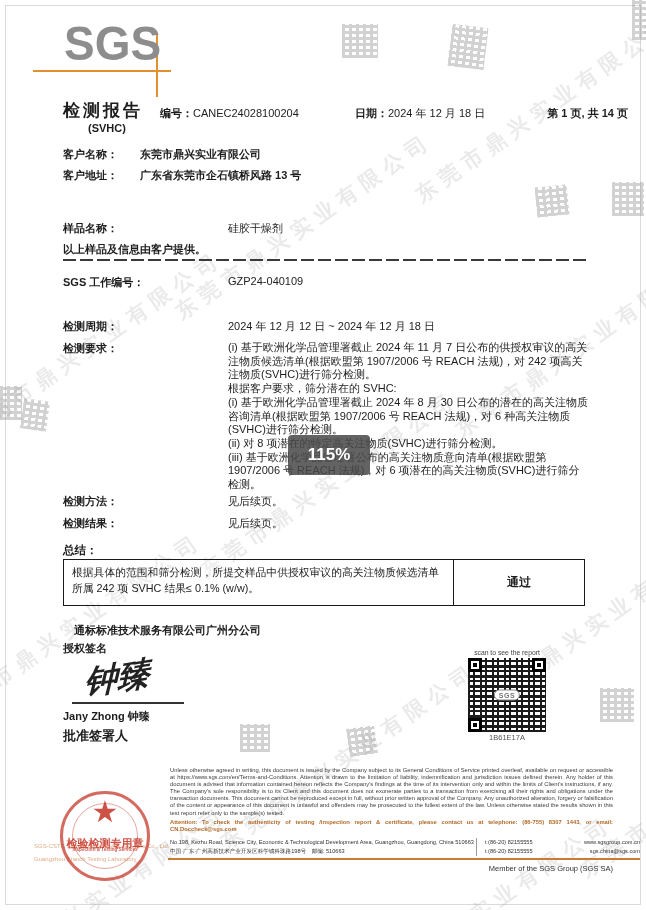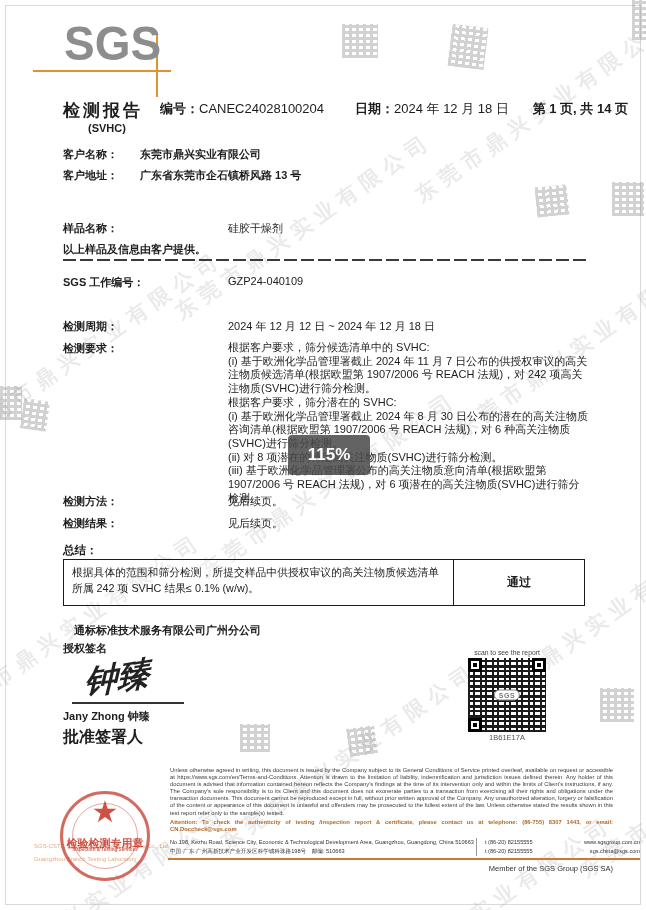--- a/index.html
+++ b/index.html
@@ -21,21 +21,21 @@
       repeating-linear-gradient(0deg,#9c9c9c 0 3px,transparent 3px 6px),
       repeating-linear-gradient(90deg,#9c9c9c 0 3px,transparent 3px 7px);}
 
   
   .sgs-logo{left:64px;top:20px;font-size:46px;font-weight:800;color:#8d8d8d;
             letter-spacing:0px;line-height:1;transform:scaleY(1.04);z-index:3;}
   .logo-hline{left:33px;top:70px;width:138px;height:2px;background:#e2912f;z-index:2;}
   .logo-vline{left:156px;top:33px;width:2px;height:64px;background:#e2912f;z-index:2;}
   .report-title{left:63px;top:99px;font-size:17px;font-weight:700;letter-spacing:3px;z-index:3;}
   .report-subtitle{left:63px;top:122px;font-size:11px;font-weight:700;z-index:3;padding-left:25px;}
-  .hmeta{top:100px;font-size:13px;z-index:3;}
+  .hmeta{top:106px;font-size:11px;z-index:3;}
   .hmeta b{font-weight:700;}
   .meta-no{left:160px;}
   .meta-date{left:355px;}
   .meta-page{right:18px;font-weight:600;}
 
   
   .row{position:absolute;left:63px;width:525px;font-size:11px;z-index:3;}
   .lbl{font-weight:600;}
   .v1{position:absolute;left:77px;top:0;font-weight:600;}
   .v2{position:absolute;left:165px;top:0;}
@@ -54,21 +54,21 @@
   .sum-right{flex:1;display:flex;align-items:center;justify-content:center;
              font-size:12px;font-weight:600;}
 
   .co-name{left:63px;top:623px;font-size:11px;font-weight:600;z-index:3;margin-left:11px;}
   .sign-label{left:63px;top:641px;font-size:11px;font-weight:600;z-index:3;}
   .sig{left:84px;top:656px;font-size:33px;font-weight:700;color:#222;
        font-family:"DejaVu Serif",serif;font-style:italic;
        transform:rotate(-9deg) skewX(-9deg);z-index:3;}
   .sig-line{left:72px;top:702px;width:112px;height:2px;background:#333;z-index:3;}
   .signer{left:63px;top:709px;font-size:11px;font-weight:600;z-index:3;}
-  .signer-title{left:63px;top:727px;font-size:16px;font-weight:600;z-index:3;}
+  .signer-title{left:63px;top:727px;font-size:13px;font-weight:600;z-index:3;}
 
   
   .qr-wrap{left:464px;top:649px;width:86px;text-align:center;z-index:3;}
   .qr-caption{font-size:6.8px;color:#444;}
   .qr{position:relative;width:78px;height:74px;margin:2px auto 0;background:#fff;
     background-image:
       repeating-linear-gradient(0deg,#1b1b1b 0 2px,transparent 2px 4px,#1b1b1b 4px 7px,transparent 7px 10px),
       repeating-linear-gradient(90deg,#1b1b1b 0 2px,#fff 2px 5px,#1b1b1b 5px 7px,#fff 7px 12px);}
   .qf{position:absolute;width:14px;height:14px;border:3px solid #000;background:#fff;box-sizing:border-box;}
   .qf::after{content:"";position:absolute;inset:2px;background:#000;}
@@ -173,21 +173,20 @@
     <span class="v2">GZP24-040109</span>
   </div>
   <div class="row" style="top:319px">
     <span class="lbl">检测周期：</span>
     <span class="v2">2024 年 12 月 12 日 ~ 2024 年 12 月 18 日</span>
   </div>
   <div class="row" style="top:341px">
     <span class="lbl">检测要求：</span>
   </div>
   <div class="req">
-    <div>根据客户要求，筛分候选清单中的 SVHC:</div>
     <div>(i) 基于欧洲化学品管理署截止 2024 年 11 月 7 日公布的供授权审议的高关注物质候选清单(根据欧盟第 1907/2006 号 REACH 法规)，对 242 项高关注物质(SVHC)进行筛分检测。</div>
     <div>根据客户要求，筛分潜在的 SVHC:</div>
     <div>(i) 基于欧洲化学品管理署截止 2024 年 8 月 30 日公布的潜在的高关注物质咨询清单(根据欧盟第 1907/2006 号 REACH 法规)，对 6 种高关注物质(SVHC)进行筛分检测。</div>
     <div>(ii) 对 8 项潜在的特定高关注物质(SVHC)进行筛分检测。</div>
     <div>(iii) 基于欧洲化学品管理署公布的高关注物质意向清单(根据欧盟第 1907/2006 号 REACH 法规)，对 6 项潜在的高关注物质(SVHC)进行筛分检测。</div>
   </div>
 
   <div class="row" style="top:494px">
     <span class="lbl">检测方法：</span>
     <span class="v2">见后续页。</span>

